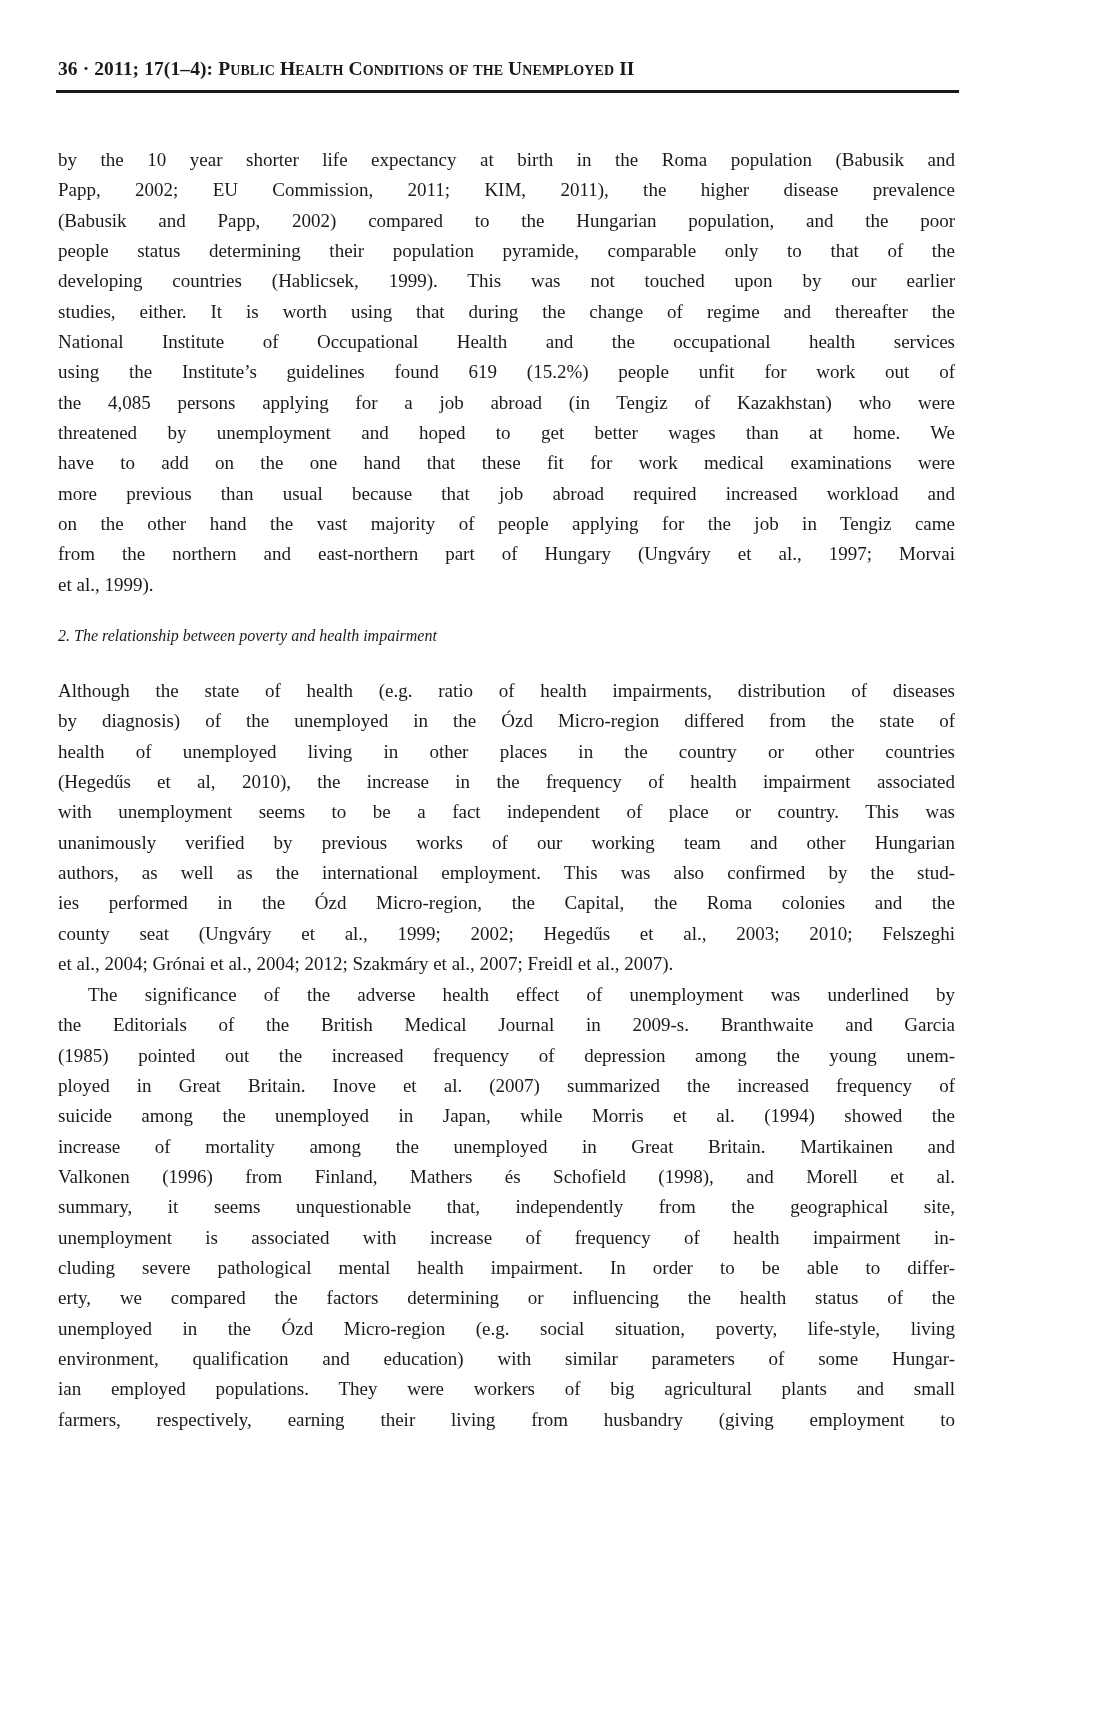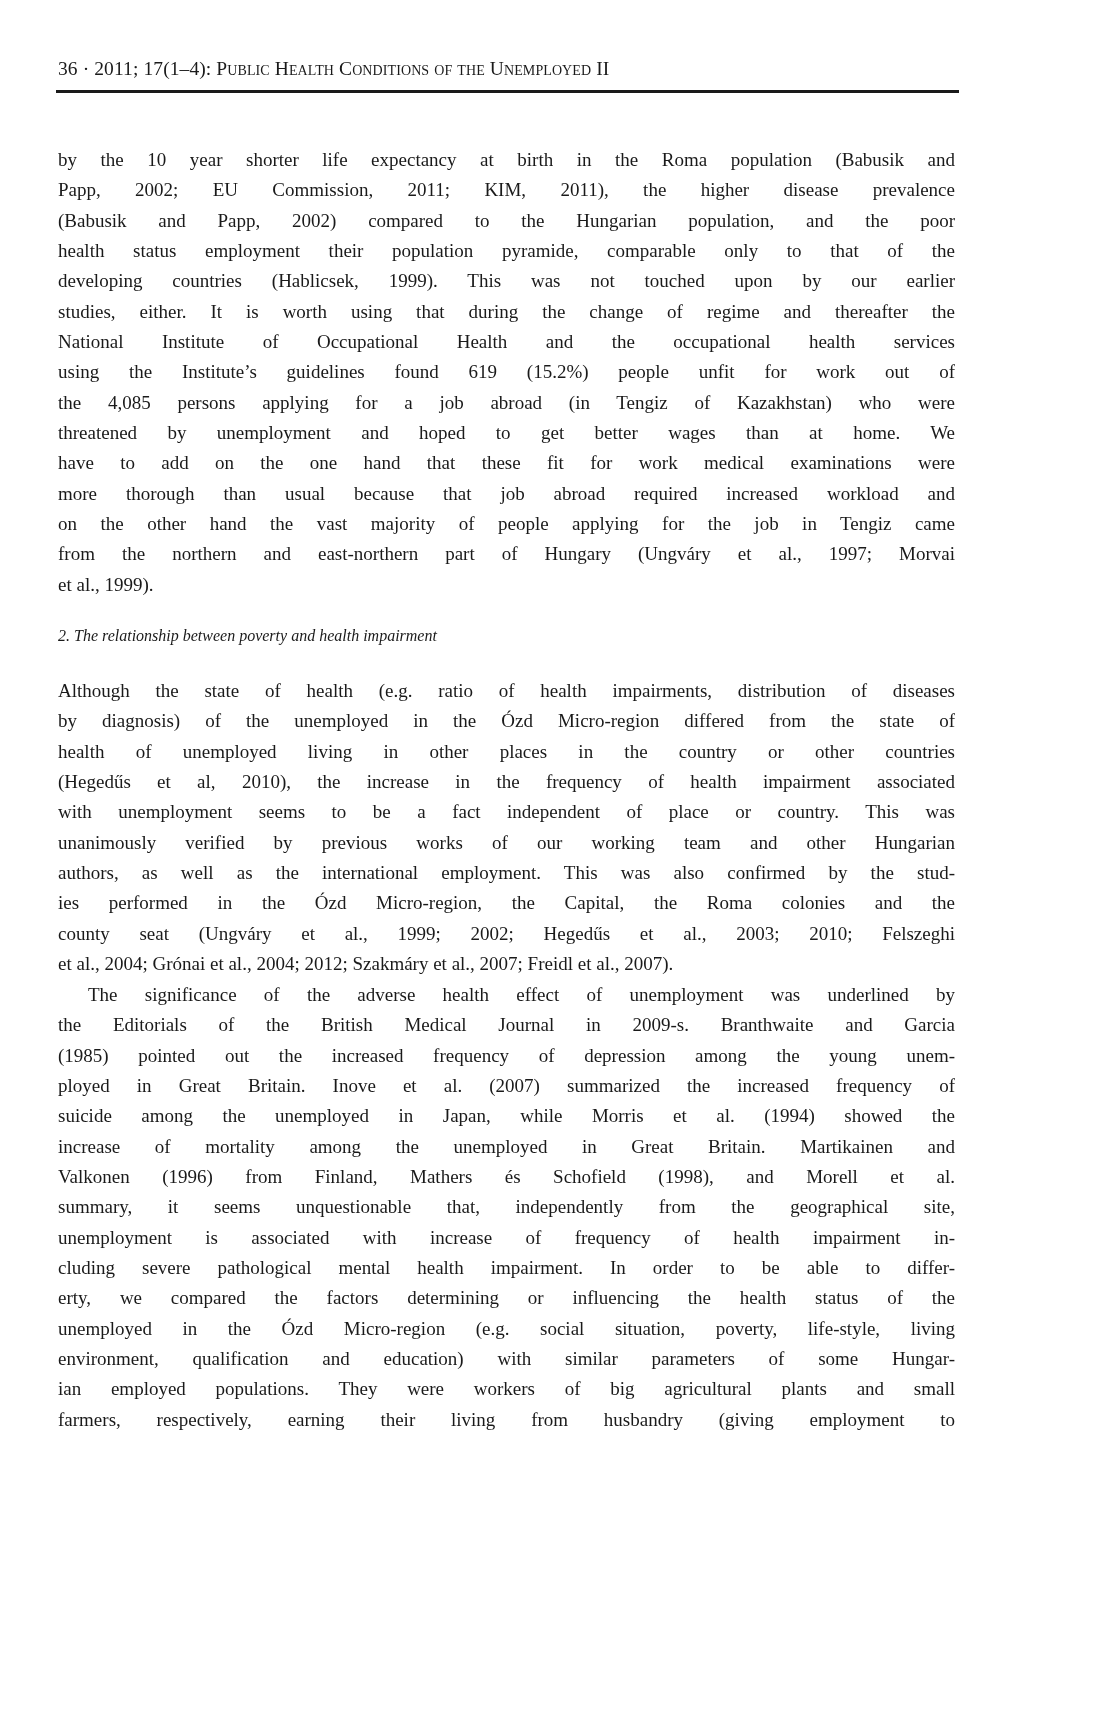--- a/index.html
+++ b/index.html
@@ -1,18 +1,18 @@
 <!DOCTYPE html>
 <html><head>
 <meta charset="utf-8">
 <style>
   html, body { margin: 0; padding: 0; background: #ffffff; }
   body { width: 1112px; height: 1725px; position: relative; overflow: hidden;
          font-family: "Liberation Serif", "DejaVu Serif", serif; color: #1a1a1a; }
-  .header { position: absolute; left: 58px; top: 58px; width: 900px; font-size: 19.5px; letter-spacing: 0.1px; }
+  .header { position: absolute; left: 58px; top: 58px; width: 900px; font-size: 19.5px; letter-spacing: 0.1px; font-weight: bold; }
   .header .sc { font-variant: small-caps; }
   .rule { position: absolute; left: 56px; top: 90px; width: 903px; height: 3px; background: #1a1a1a; }
   .block { position: absolute; left: 58px; width: 897px; font-size: 19px; }
   .line { height: 30.35px; line-height: 30.35px; white-space: nowrap; text-align: justify; text-align-last: justify; overflow: hidden; }
   .line.last { text-align-last: left; }
   .line.indent { padding-left: 30px; }
   .heading { position: absolute; left: 58px; top: 627px; font-size: 16px; font-style: italic; white-space: nowrap; }
 </style>
 </head>
 <body>
@@ -20,29 +20,29 @@
 <div class="header">
   <span>36</span>
   <span>· 2011; 17(1–4): </span><span class="sc">Public Health Conditions of the Unemployed II</span>
 </div>
 <div class="rule"></div>
 
 <div class="block" id="p1" style="top:145px;">
     <div class="line">by the 10 year shorter life expectancy at birth in the Roma population (Babusik and</div>
     <div class="line">Papp, 2002; EU Commission, 2011; KIM, 2011), the higher disease prevalence</div>
     <div class="line">(Babusik and Papp, 2002) compared to the Hungarian population, and the poor</div>
-    <div class="line">health status employment their population pyramide, comparable only to that of the</div>
+    <div class="line">people status determining their population pyramide, comparable only to that of the</div>
     <div class="line">developing countries (Hablicsek, 1999). This was not touched upon by our earlier</div>
     <div class="line">studies, either. It is worth using that during the change of regime and thereafter the</div>
     <div class="line">National Institute of Occupational Health and the occupational health services</div>
     <div class="line">using the Institute’s guidelines found 619 (15.2%) people unfit for work out of</div>
     <div class="line">the 4,085 persons applying for a job abroad (in Tengiz of Kazakhstan) who were</div>
     <div class="line">threatened by unemployment and hoped to get better wages than at home. We</div>
     <div class="line">have to add on the one hand that these fit for work medical examinations were</div>
-    <div class="line">more thorough than usual because that job abroad required increased workload and</div>
+    <div class="line">more previous than usual because that job abroad required increased workload and</div>
     <div class="line">on the other hand the vast majority of people applying for the job in Tengiz came</div>
     <div class="line">from the northern and east-northern part of Hungary (Ungváry et al., 1997; Morvai</div>
     <div class="line last">et al., 1999).</div>
   </div>
 
 <div class="heading">2. The relationship between poverty and health impairment</div>
 
 <div class="block" id="p2" style="top:676px;">
     <div class="line">Although the state of health (e.g. ratio of health impairments, distribution of diseases</div>
     <div class="line">by diagnosis) of the unemployed in the Ózd Micro-region differed from the state of</div>

